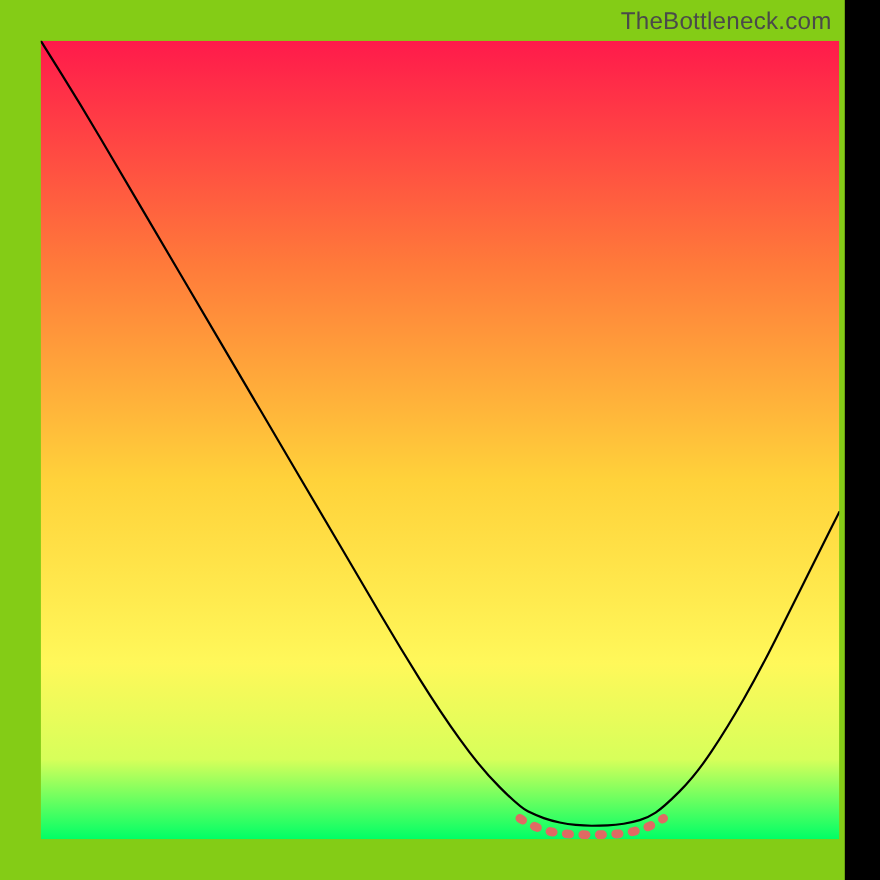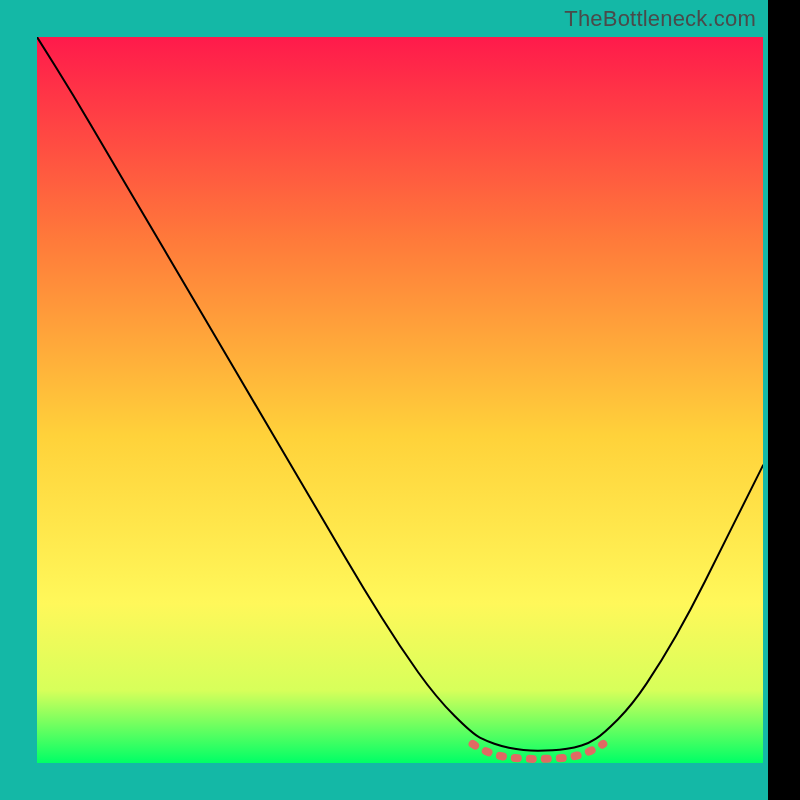--- a/index.html
+++ b/index.html
@@ -1,21 +1,21 @@
 <!DOCTYPE html>
 <html><head>
 <meta charset="utf-8">
 <style>
   * { margin: 0; padding: 0; box-sizing: border-box; }
   html, body { width: 800px; height: 800px; overflow: hidden; background: #000; }
   .stage {
     position: relative;
     width: 768px;
     height: 800px;
-    background: #14b8a6;
+    background: #84cc16;
   }
   .watermark {
     position: absolute;
     top: 6px;
     right: 12px;
     font-family: Arial, Helvetica, sans-serif;
     font-size: 22px;
     color: #4a4a4a;
     letter-spacing: 0.2px;
     user-select: none;

